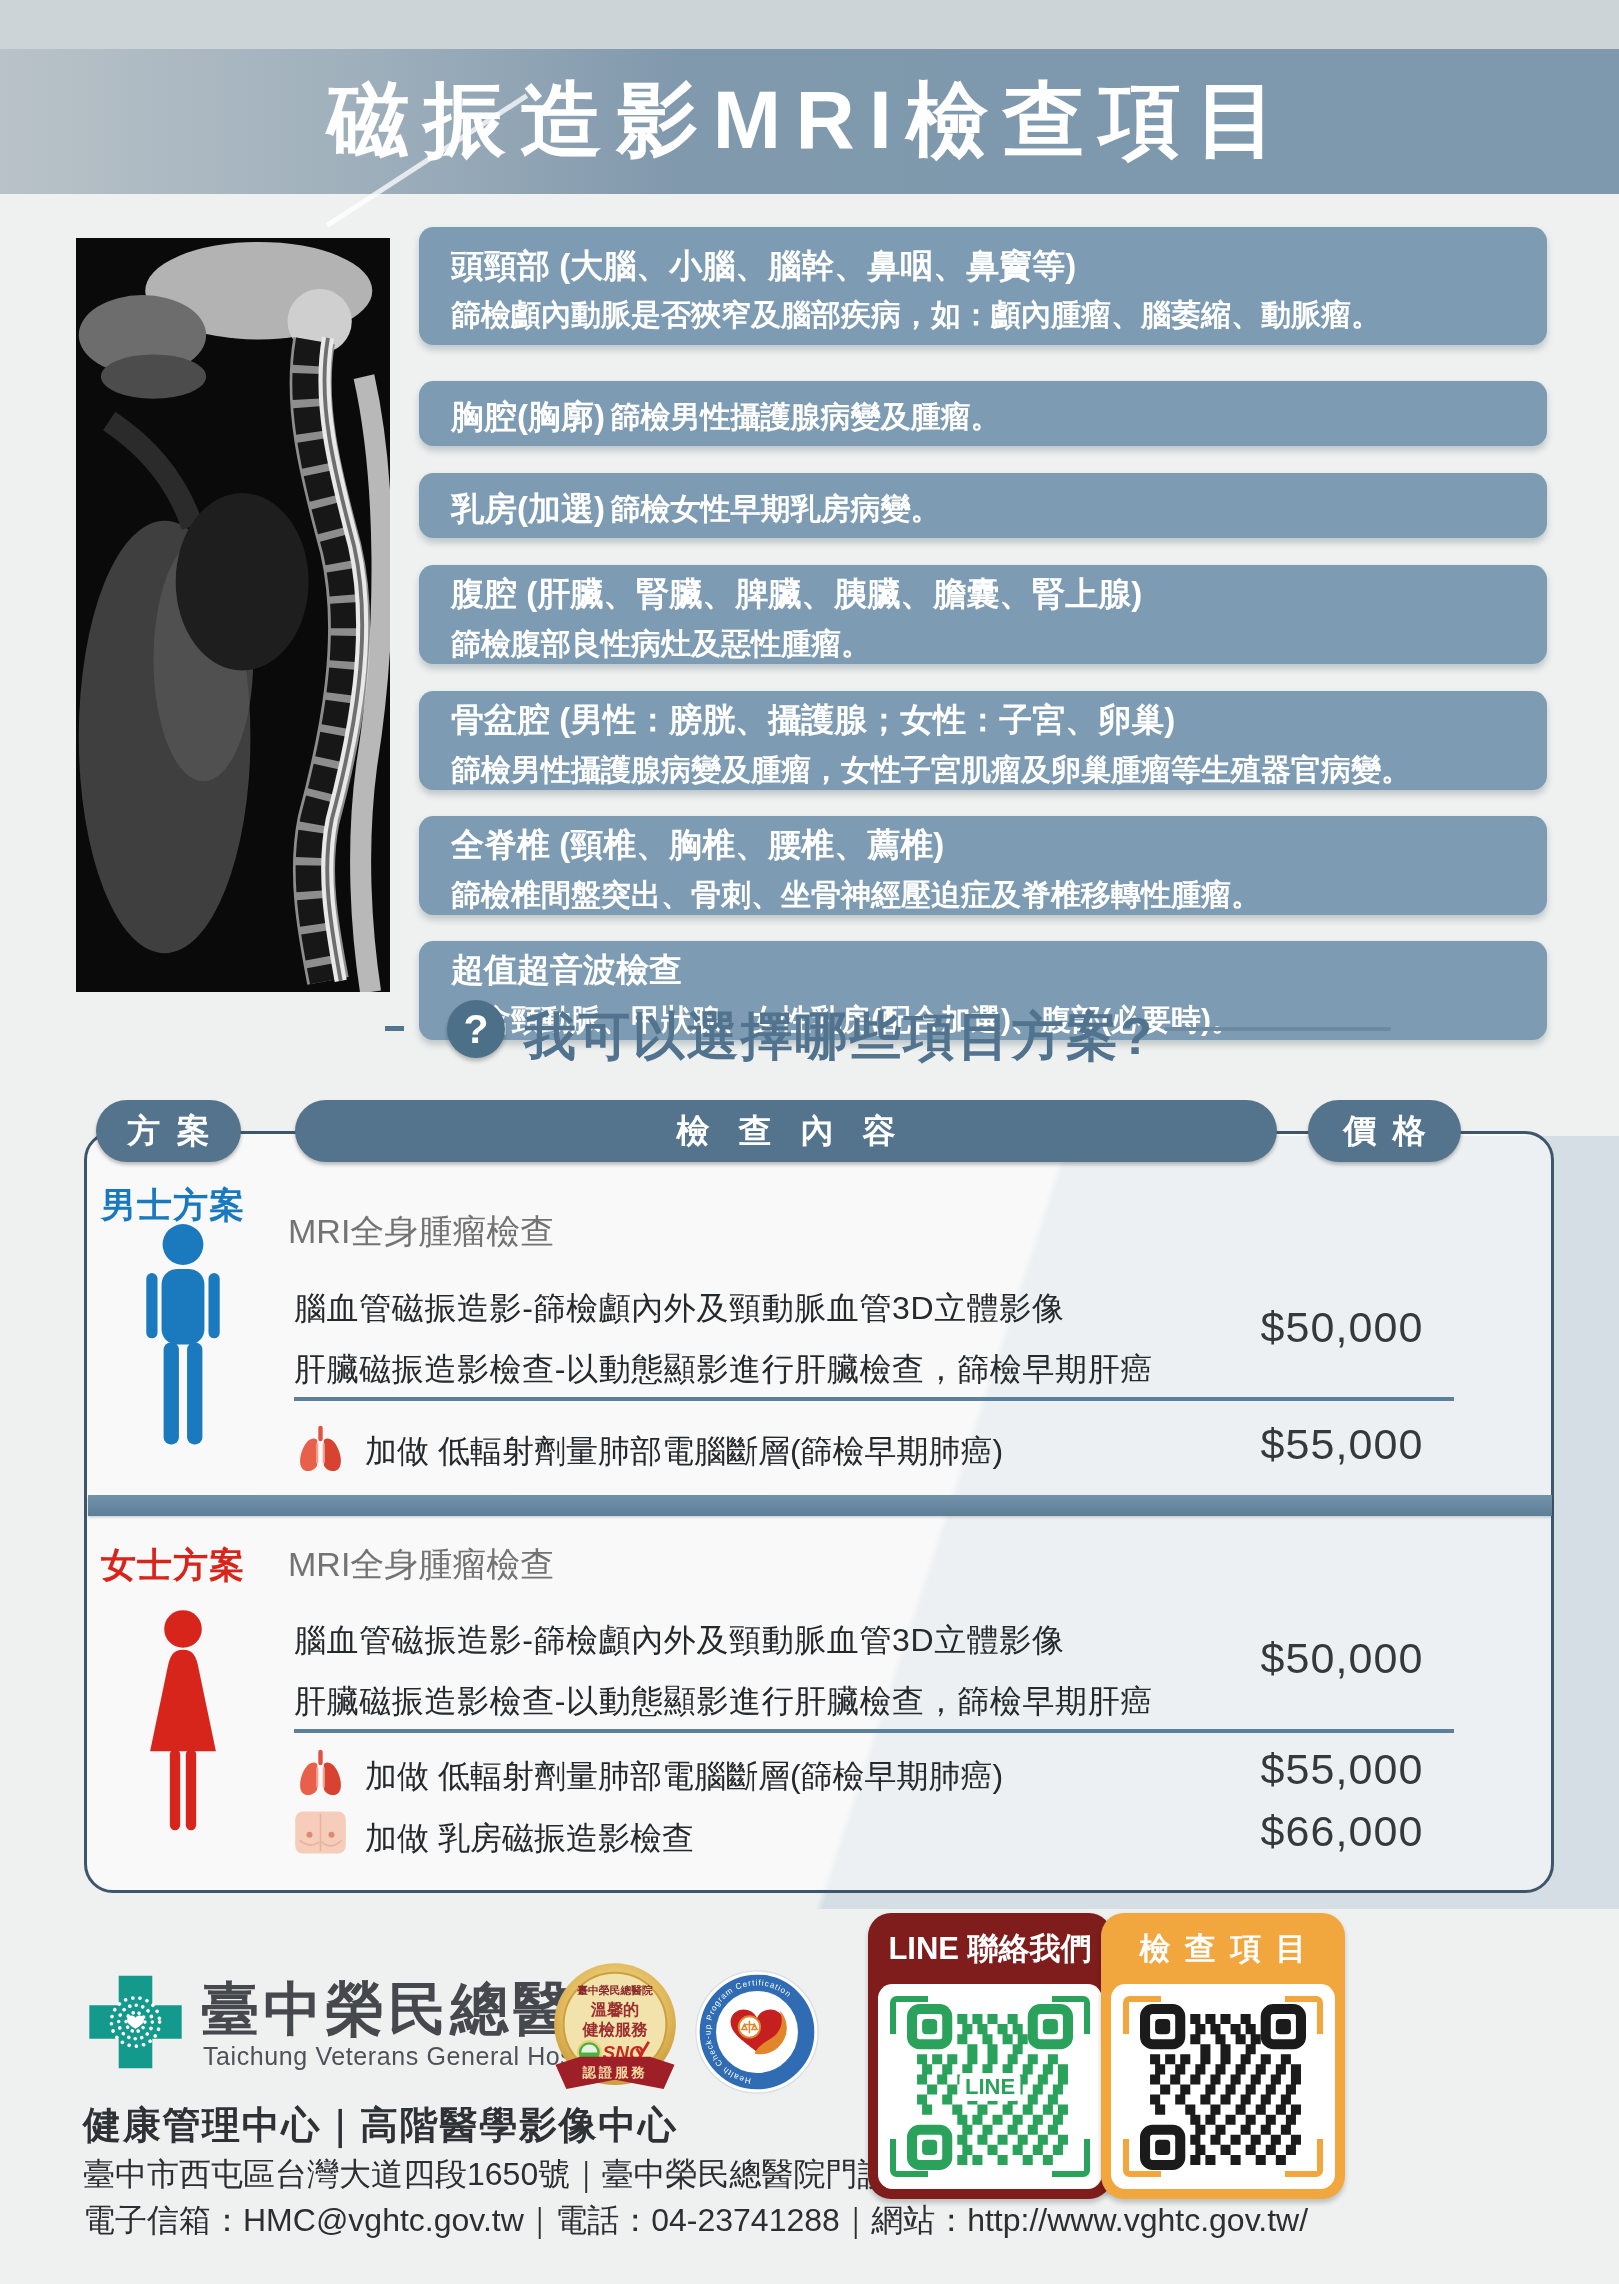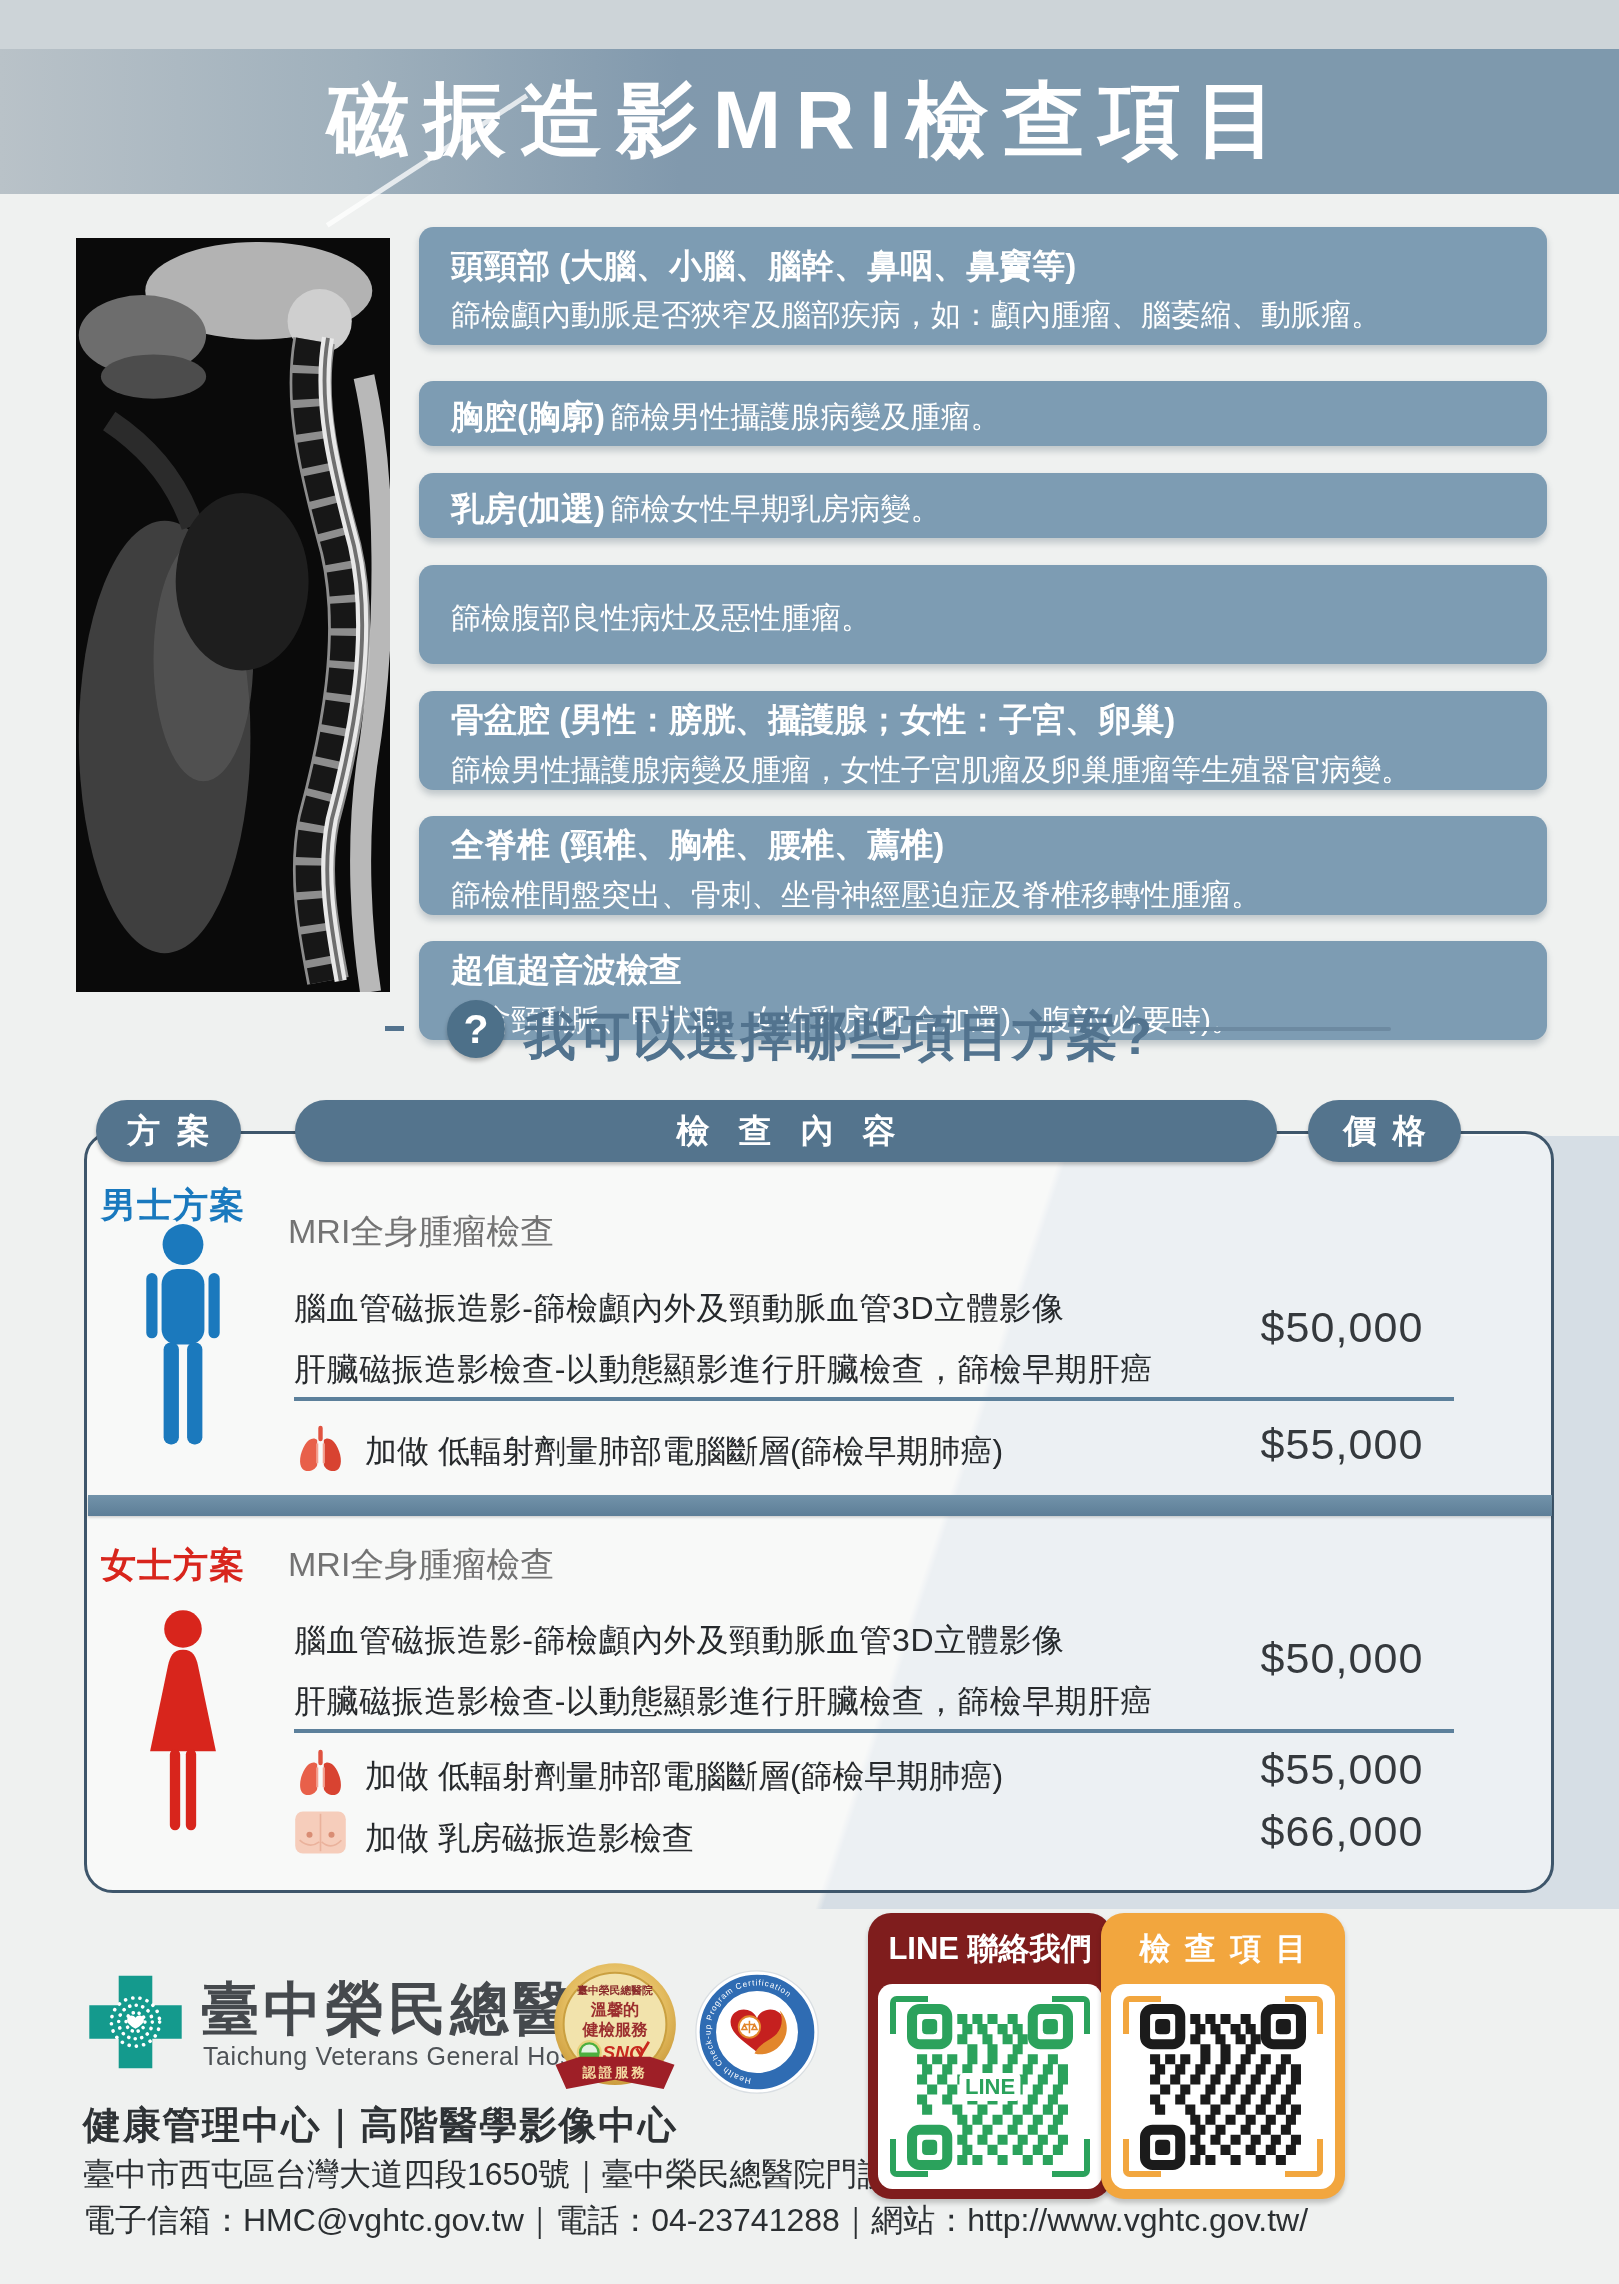--- a/index.html
+++ b/index.html
@@ -17,21 +17,21 @@
     font-size:82px;font-weight:bold;color:#ffffff;letter-spacing:14.4px;}
   .banner-slash{position:absolute;left:308px;top:158px;width:238px;height:5px;
     background:rgba(255,255,255,.75);transform:rotate(-33deg);}
   
   .mri{position:absolute;left:76px;top:238px;width:314px;height:754px;background:#070707;}
   .mri svg{width:100%;height:100%;display:block;}
   
   .exam-box{position:absolute;left:419px;width:1128px;background:#7d9cb3;border-radius:14.4px;
     color:#fff;box-shadow:0 4.4px 6.7px rgba(60,80,95,.25);box-sizing:border-box;padding:7px 22px 0 32px;}
   .bx-title{font-size:33px;font-weight:bold;line-height:1.2;}
-  .bx-desc{font-size:30px;line-height:1.2;}
+  .bx-desc{font-size:30px;line-height:1.2;font-weight:bold;}
   .box-2line{display:flex;flex-direction:column;justify-content:center;gap:12.2px;}
   .box-1line{display:flex;flex-direction:row;align-items:center;gap:5.5px;}
   .b1{top:227px;height:118px;}
   .b2{top:381px;height:65px;}
   .b3{top:473px;height:65px;}
   .b4{top:565px;height:99px;}
   .b5{top:691px;height:99px;}
   .b6{top:816px;height:99px;}
   .b7{top:941px;height:99px;}
   
@@ -162,20 +162,21 @@
   </div>
   <div class="exam-box b2 box-1line">
     <span class="bx-title">胸腔(胸廓)</span>
     <span class="bx-desc">篩檢男性攝護腺病變及腫瘤。</span>
   </div>
   <div class="exam-box b3 box-1line">
     <span class="bx-title">乳房(加選)</span>
     <span class="bx-desc">篩檢女性早期乳房病變。</span>
   </div>
   <div class="exam-box b4 box-2line">
+    <div class="bx-title">腹腔 (肝臟、腎臟、脾臟、胰臟、膽囊、腎上腺)</div>
     <div class="bx-desc">篩檢腹部良性病灶及惡性腫瘤。</div>
   </div>
   <div class="exam-box b5 box-2line">
     <div class="bx-title">骨盆腔 (男性：膀胱、攝護腺；女性：子宮、卵巢)</div>
     <div class="bx-desc">篩檢男性攝護腺病變及腫瘤，女性子宮肌瘤及卵巢腫瘤等生殖器官病變。</div>
   </div>
   <div class="exam-box b6 box-2line">
     <div class="bx-title">全脊椎 (頸椎、胸椎、腰椎、薦椎)</div>
     <div class="bx-desc">篩檢椎間盤突出、骨刺、坐骨神經壓迫症及脊椎移轉性腫瘤。</div>
   </div>

